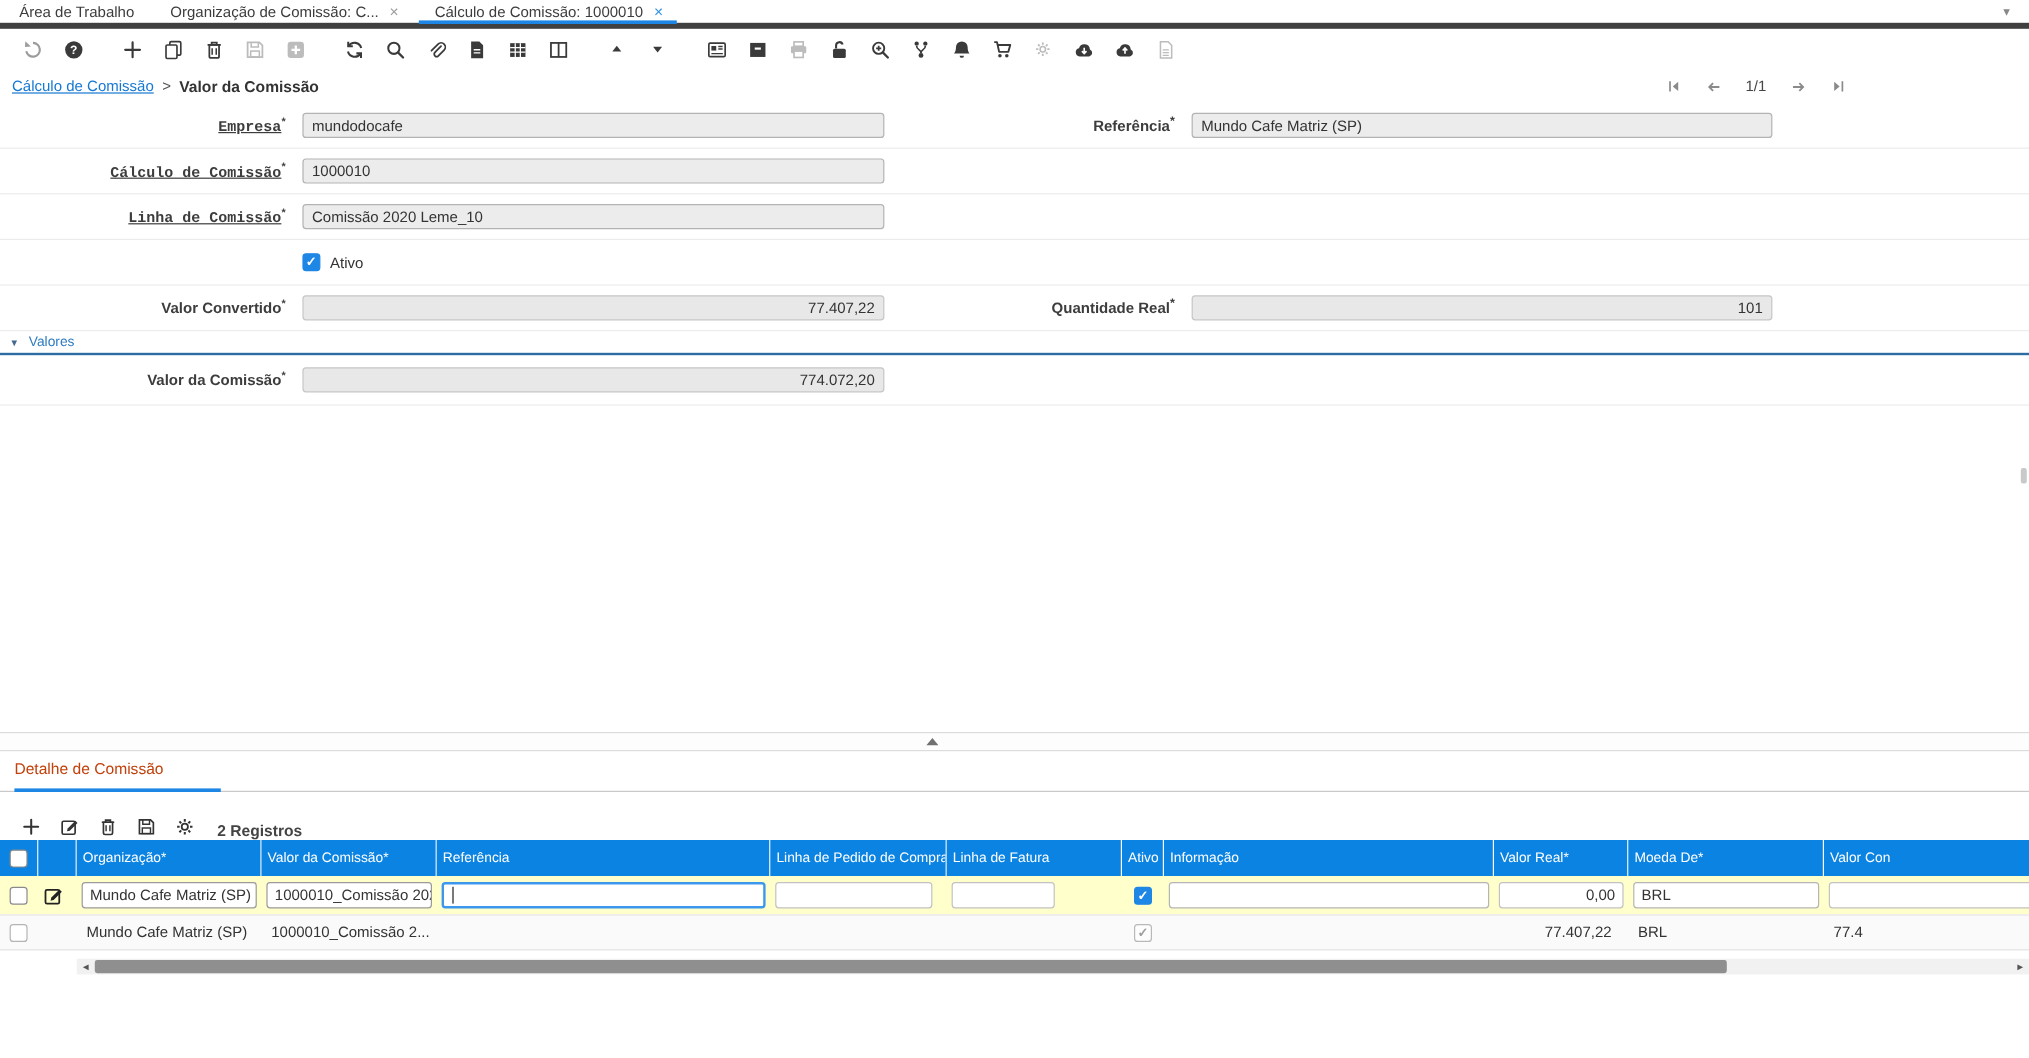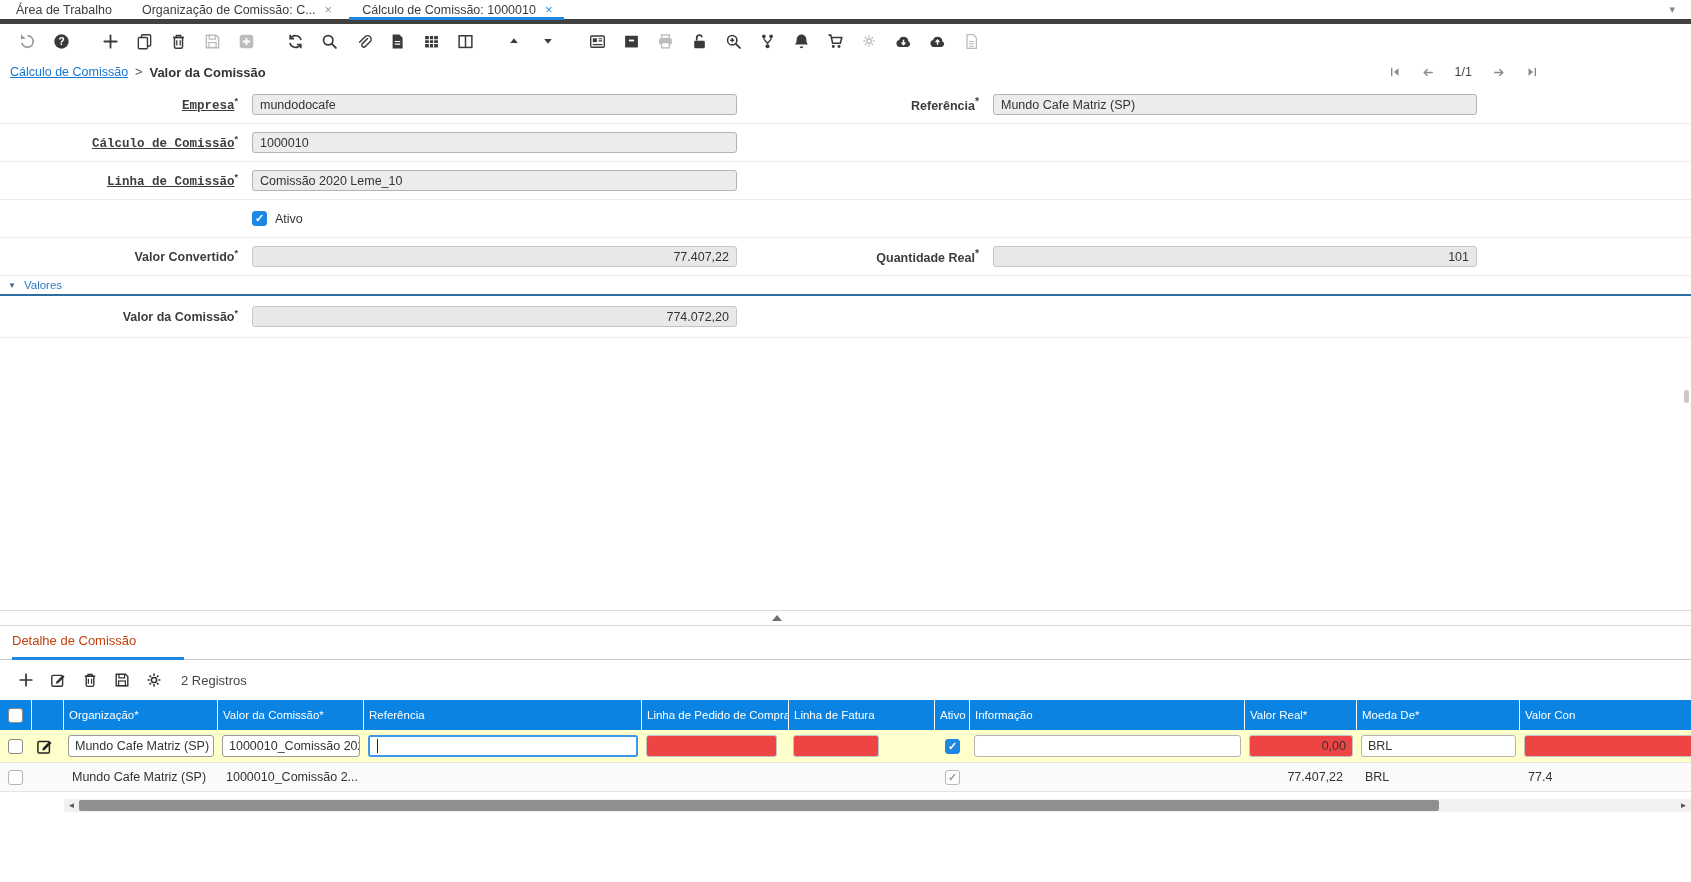--- a/index.html
+++ b/index.html
@@ -58,33 +58,33 @@
   .filler { flex:1; }
   .vhint { position:absolute; right:2px; top:304px; width:5px; height:13px; background:#c9c9c9; border-radius:2px; }
 
   
   .splitter { height:16px; border-top:1px solid #dcdcdc; border-bottom:1px solid #dcdcdc; display:flex; align-items:center; background:#fdfdfd; cursor:row-resize; }
   .splitter .tri { margin-left:772px; width:0; height:0; border-left:5px solid transparent; border-right:5px solid transparent; border-bottom:6px solid #707070; }
 
   
   .dtabs { height:34px; border-bottom:1px solid #c9c9c9; display:flex; align-items:flex-end; padding-left:12px; }
   .dtab { font-size:13px; color:#c2410c; padding:0 48px 9px 0; border-bottom:3px solid #1e87e5; margin-bottom:-1px; cursor:pointer; white-space:nowrap; }
-  .dtoolbar { height:40px; display:flex; align-items:center; padding-left:10px; }
+  .dtoolbar { height:40px; display:flex; align-items:flex-end; padding-left:10px;font-weight:bold; }
   .dtbtn { width:22px; height:22px; margin:0 5px; color:#333; display:flex; align-items:center; justify-content:center; cursor:pointer; flex:0 0 auto; }
   .records { margin-left:11px; font-size:13px; color:#444; }
 
   
   .gr { display:flex; width:1700px; }
   .th { height:30px; background:#0b83e2; border-right:1px solid #fdfdfd; color:#fff; font-size:11.5px; display:flex; align-items:center; padding:0 5px; white-space:nowrap; overflow:hidden; flex:0 0 auto; }
   .c0{width:32px}.c1{width:32px}.c2{width:154px}.c3{width:146px}.c4{width:278px}.c5{width:147px}
   .c6{width:146px}.c7{width:35px}.c8{width:275px}.c9{width:112px}.c10{width:163px}.c11{width:220px;border-right:none}
   .rowedit { background:#ffffcc; height:32px; }
   .rcell { display:flex; align-items:center; height:100%; padding:0 4px; flex:0 0 auto; overflow:hidden; }
   .ein { height:22px; background:#fff; border:1px solid #9a9a9a; border-radius:3px; display:flex; align-items:center; padding:0 6px; font-size:12.5px; color:#333; width:100%; white-space:nowrap; overflow:hidden; }
-  .ein.dis { background:#ef4444; border-color:#c2c2c2; }
+  .ein.dis { background:#ffffff; border-color:#c2c2c2; }
   .ein.num { justify-content:flex-end; }
   .ein.focus { border:2px solid #3d97ef; }
   .ein .caret { width:1px; height:14px; background:#222; margin-left:1px; }
   .w131 { width:131px; } .w86 { width:86px; }
   .rowv { height:30px; background:#fafafa; border-bottom:1px solid #e4e4e4; border-top:1px solid #e4e4e4; }
   .tcell { font-size:12.5px; color:#333; padding:0 8px; display:flex; align-items:center; white-space:nowrap; overflow:hidden; flex:0 0 auto; height:100%; }
   .tcell.num { justify-content:flex-end; padding-right:14px; }
   .rowpencil { color:#222; }
 
   

